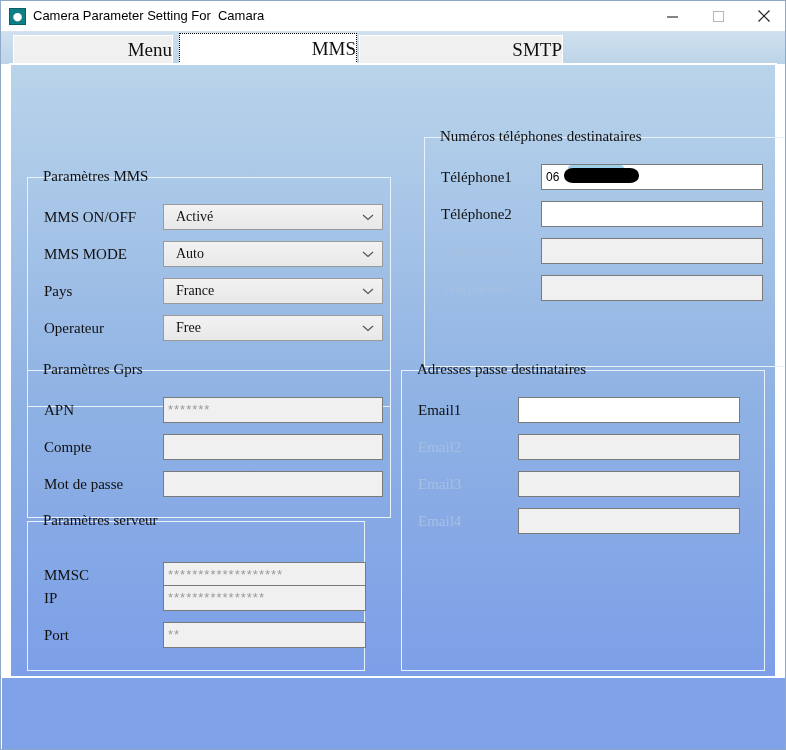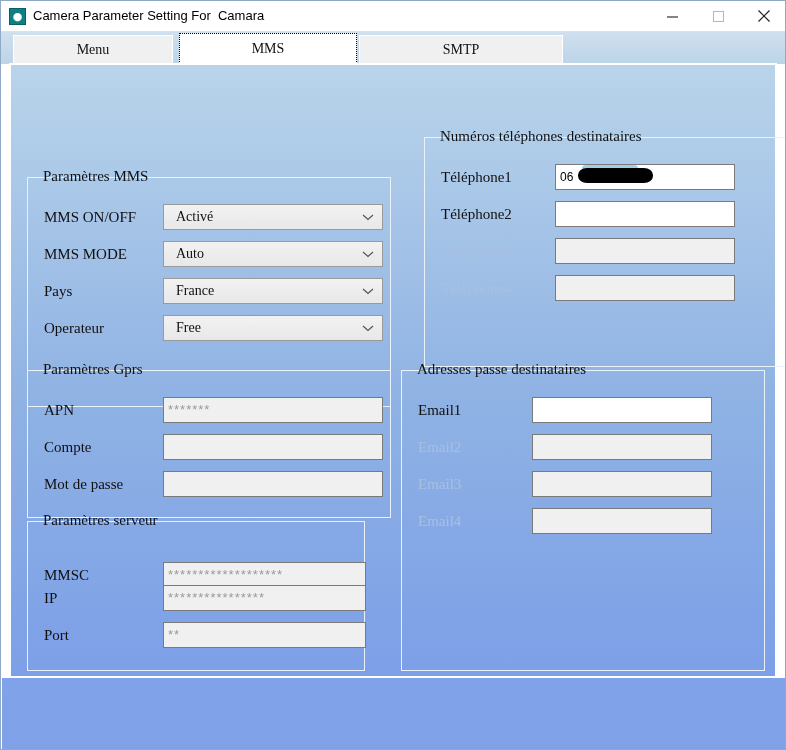--- a/index.html
+++ b/index.html
@@ -91,23 +91,23 @@
   .tab {
     position: absolute;
     top: 3px;
     height: 29px;
     background: #f0f0f0;
     border: 1px solid #ffffff;
     border-bottom: none;
     box-sizing: border-box;
     display: flex;
     align-items: center;
-    justify-content: center;
+    justify-content: flex-end;
     font-family: "Liberation Serif", serif;
-    font-size: 14px;
+    font-size: 19px;
     color: #101010;
   }
   #tab-menu  { left: 12px;  width: 160px; }
   #tab-mms   { left: 178px; width: 178px; top: 1px; height: 31px;
                background: #ffffff; border: 1px dotted #000000; }
   #tab-smtp  { left: 358px; width: 204px; }
 
   
   #tabpage {
     position: absolute;
@@ -225,21 +225,21 @@
     height: 24px;
     display: flex;
     align-items: center;
   }
 
   
   .lfield { left: 135px; width: 220px; }
   
   .sfield { left: 135px; width: 203px; }
   
-  .rfield { left: 130px; width: 180px; }
+  .rfield { left: 116px; width: 222px; }
 
   
   #redaction {
     position: absolute;
     left: 22px;
     top: 3px;
     width: 75px;
     height: 15px;
     background: #000000;
     border-radius: 9px / 7px;

